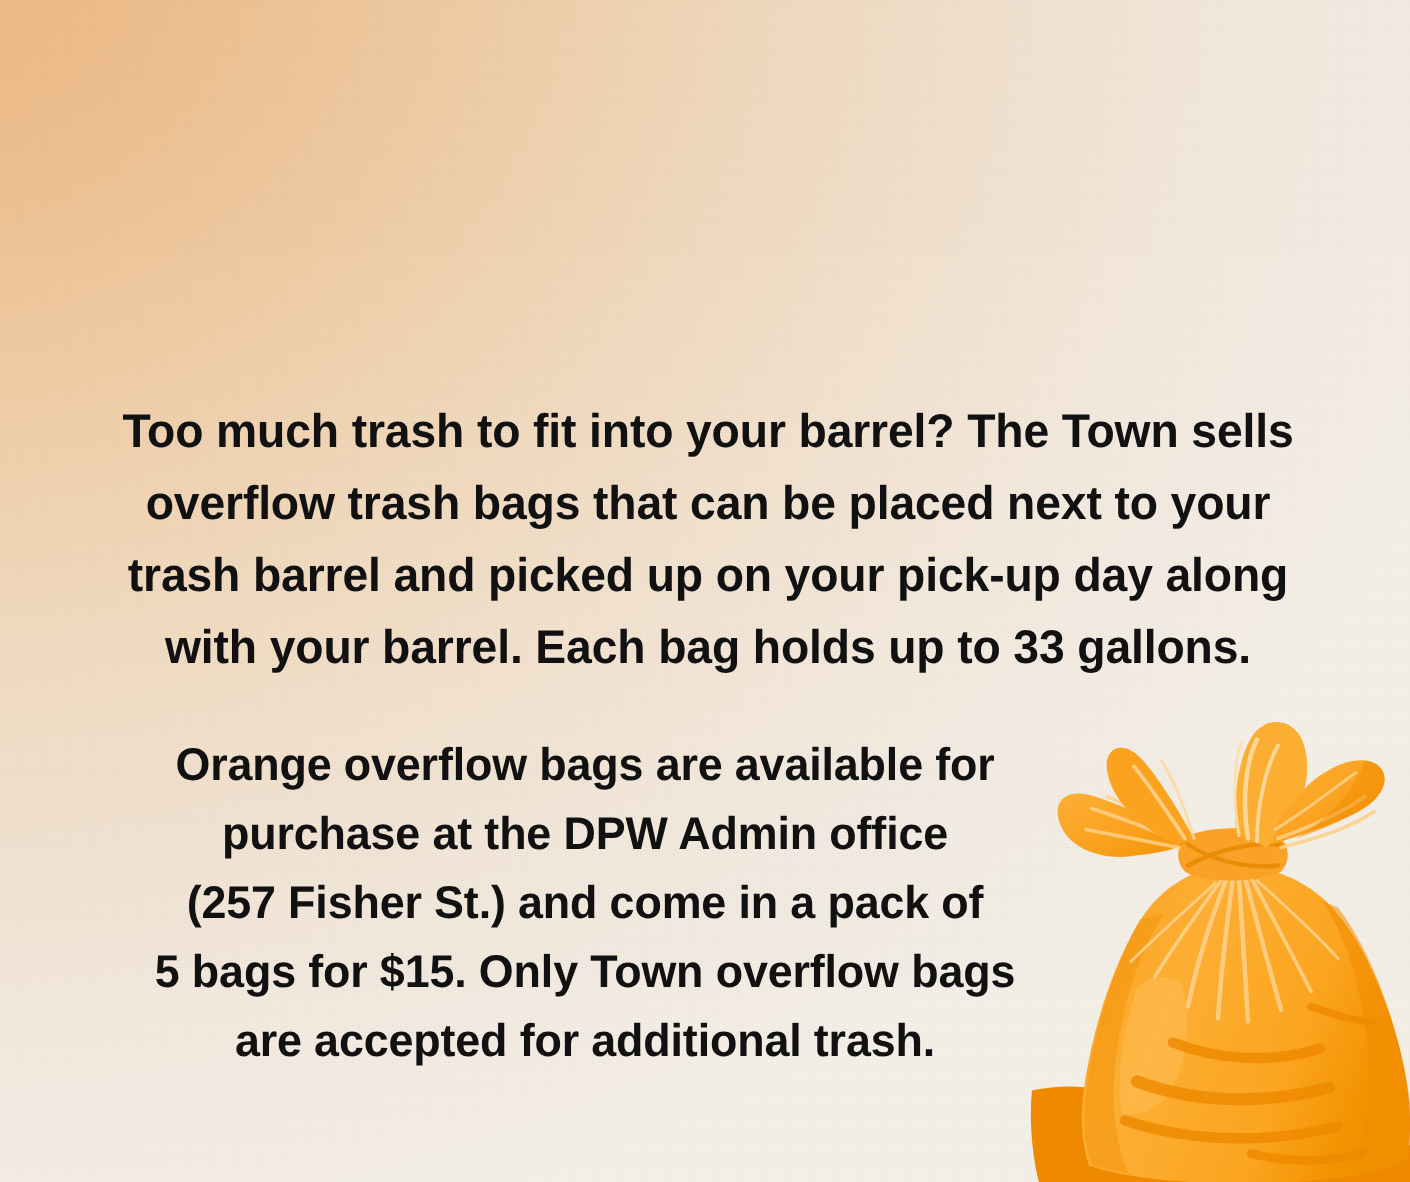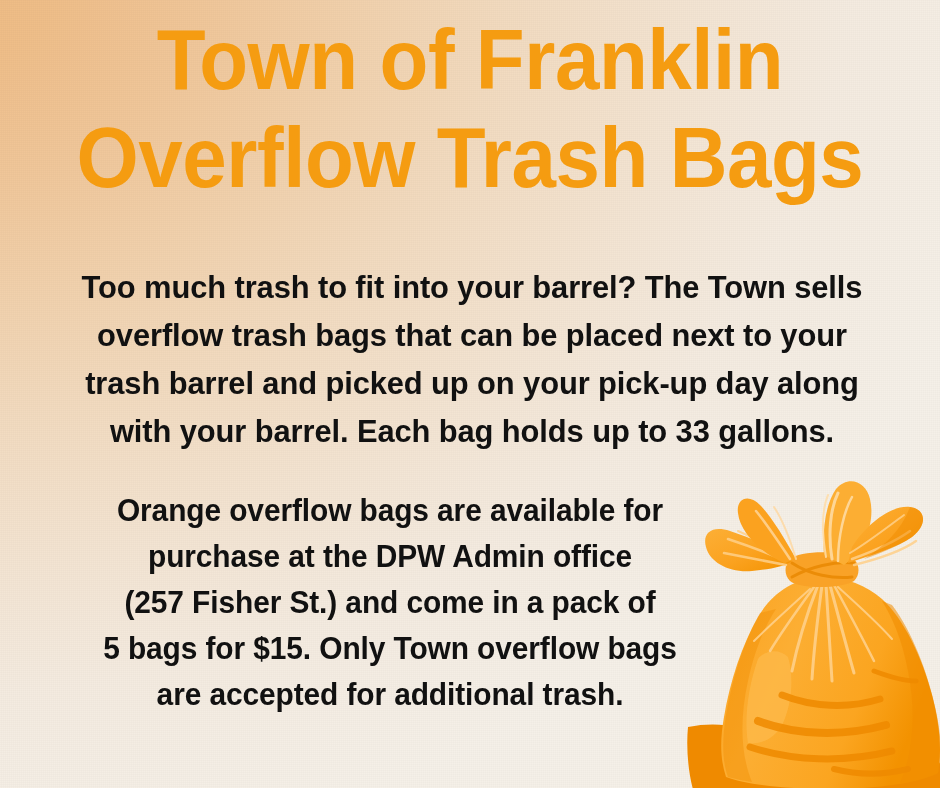--- a/index.html
+++ b/index.html
@@ -113,24 +113,20 @@
   #bag-illustration svg { display: block; width: 100%; height: 100%; }
 </style>
 </head>
 <body>
 
 <div id="poster">
   <div id="grain"></div>
 
   <div id="content">
 
-    <div class="title-block">
-      <span class="title-line">Town of Franklin</span>
-      <span class="title-line">Overflow Trash Bags</span>
-    </div>
 
     <div class="para" id="para-intro">
       <span class="ln">Too much trash to fit into your barrel? The Town sells</span>
       <span class="ln">overflow trash bags that can be placed next to your</span>
       <span class="ln">trash barrel and picked up on your pick-up day along</span>
       <span class="ln">with your barrel. Each bag holds up to 33 gallons.</span>
     </div>
 
     <div class="para" id="para-purchase">
       <span class="ln">Orange overflow bags are available for</span>

